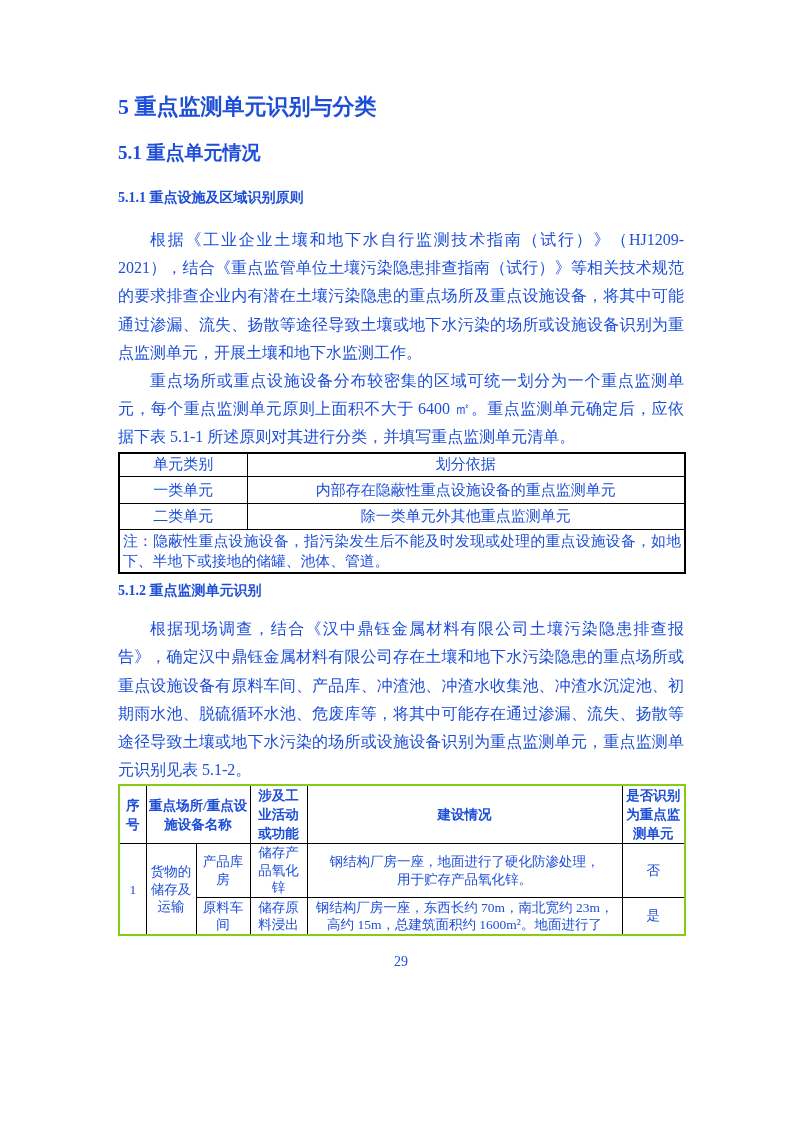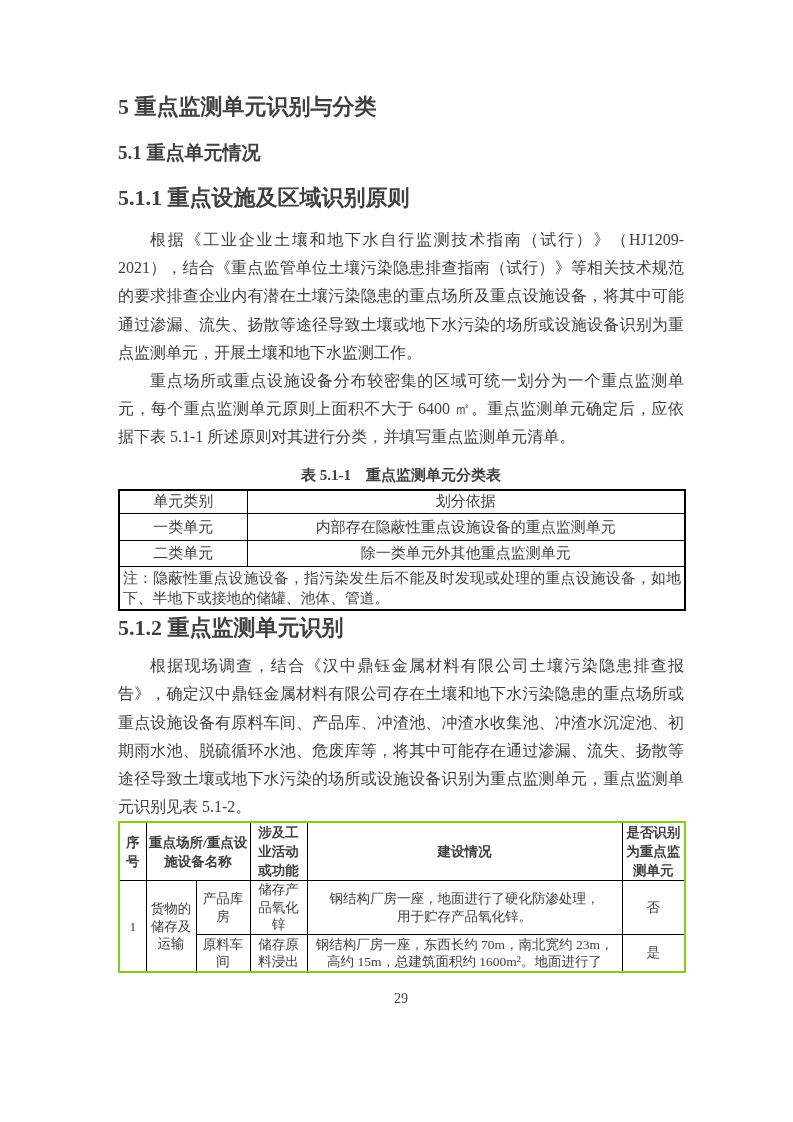--- a/index.html
+++ b/index.html
@@ -4,38 +4,38 @@
 <style>
   html, body { margin: 0; padding: 0; background: #ffffff; }
   .page {
     position: relative;
     width: 793px;
     height: 1122px;
     margin: 0 auto;
     background: #ffffff;
     box-sizing: border-box;
     padding: 93px 109px 0 118px;
-    color: #404040;
+    color: #1d4ed8;
     font-family: "Liberation Serif", "DejaVu Serif", serif;
     overflow: hidden;
   }
   .h1 {
     font-size: 22px;
     font-weight: bold;
     line-height: 27px;
     margin: 0 0 21px 0;
   }
   .h2 {
     font-size: 19px;
     font-weight: bold;
     line-height: 24px;
     margin: 0 0 22px 0;
   }
   .h3 {
-    font-size: 22px;
+    font-size: 14px;
     font-weight: bold;
     line-height: 22px;
     margin: 0 0 17px 0;
   }
   .h3b { margin-top: 6px; margin-bottom: 13px; }
   p.body {
     font-size: 16px;
     line-height: 28.2px;
     text-align: justify;
     text-indent: 2em;
@@ -103,21 +103,20 @@
 
 <div class="page">
 
   <div class="h1">5 重点监测单元识别与分类</div>
   <div class="h2">5.1 重点单元情况</div>
   <div class="h3">5.1.1 重点设施及区域识别原则</div>
 
   <p class="body">根据《工业企业土壤和地下水自行监测技术指南（试行）》（HJ1209-2021），结合《重点监管单位土壤污染隐患排查指南（试行）》等相关技术规范的要求排查企业内有潜在土壤污染隐患的重点场所及重点设施设备，将其中可能通过渗漏、流失、扬散等途径导致土壤或地下水污染的场所或设施设备识别为重点监测单元，开展土壤和地下水监测工作。</p>
   <p class="body p2">重点场所或重点设施设备分布较密集的区域可统一划分为一个重点监测单元，每个重点监测单元原则上面积不大于 6400 ㎡。重点监测单元确定后，应依据下表 5.1-1 所述原则对其进行分类，并填写重点监测单元清单。</p>
 
-  <div class="caption caption1">表 5.1-1　重点监测单元分类表</div>
 
   <table class="t1">
     <colgroup>
         <col style="width:128px">
         <col style="width:438px">
       </colgroup>
     <tbody>
         <tr class="hrow">
       <td>单元类别</td>
       <td>划分依据</td>

